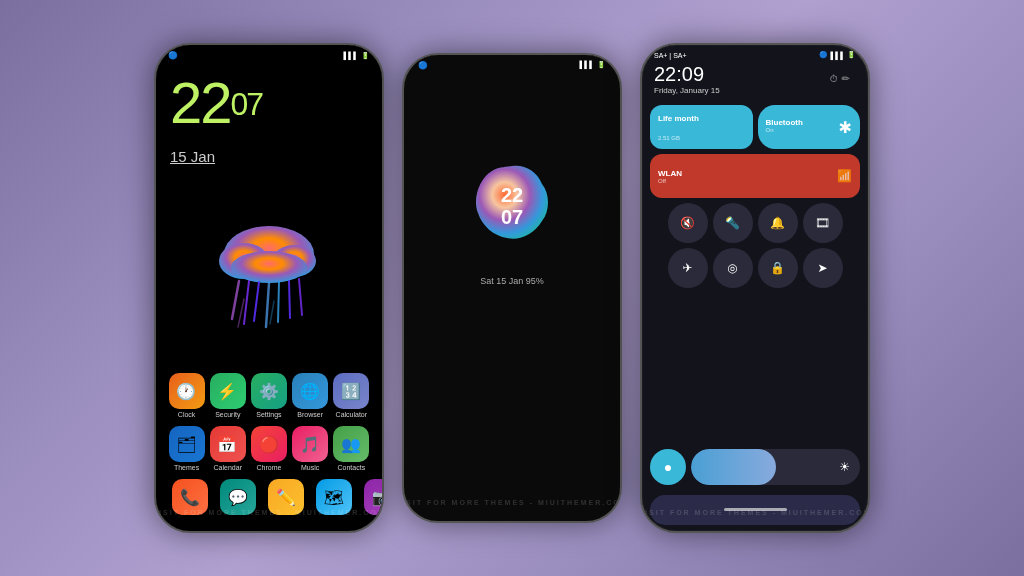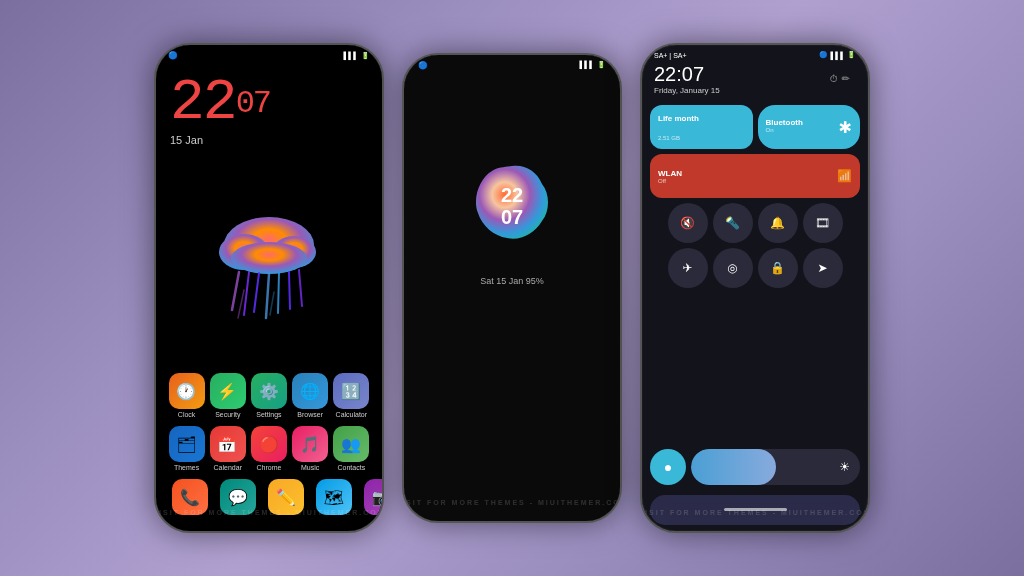--- a/index.html
+++ b/index.html
@@ -55,29 +55,29 @@
       background: #000;
       display: flex;
       flex-direction: column;
     }
     .clock-widget {
       padding: 12px 14px 0;
     }
     .clock-time {
       font-size: 58px;
       font-weight: 200;
-      color: #ef4444;
+      color: #bef264;
       line-height: 1;
       letter-spacing: -2px;
-      font-family: Liberation Mono, monospace;
     }
     .clock-date {
-      font-size: 11px;
+      font-size: 15px;
       color: #ccc;
-      margin-top: 2px;
+      margin-top: 16px;
+      text-decoration: underline;
     }
     .cloud-widget {
       display: flex;
       justify-content: center;
       align-items: center;
       flex: 1;
       padding: 10px 0;
     }
     .cloud-svg {
       width: 150px;
@@ -449,21 +449,21 @@
         <span>SA+ | SA+</span>
         <div style="display:flex;gap:2px;align-items:center;">
           <span style="font-size:7px;">🔵</span>
           <span style="font-size:7px;">▌▌▌</span>
           <span style="font-size:7px;">🔋</span>
         </div>
       </div>
 
       <div class="cc-time-row">
         <div>
-          <div class="cc-time">22:07</div>
+          <div class="cc-time">22:09</div>
           <div class="cc-date">Friday, January 15</div>
         </div>
         <div class="cc-icons-row">
           <span style="font-size:10px;color:#aaa;">⏱</span>
           <span style="font-size:10px;color:#aaa;">✏</span>
         </div>
       </div>
 
       <div class="cc-tiles">
 

